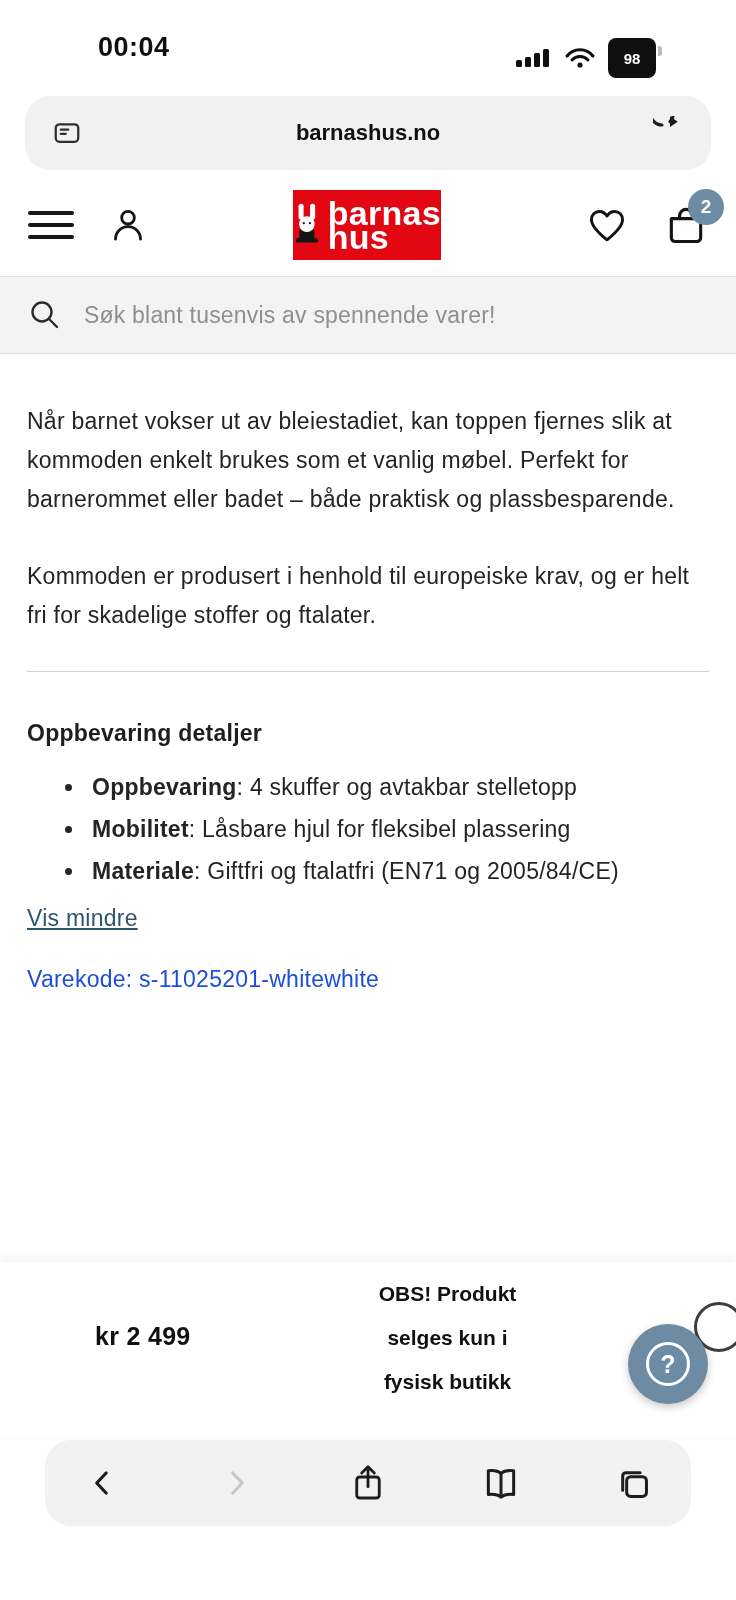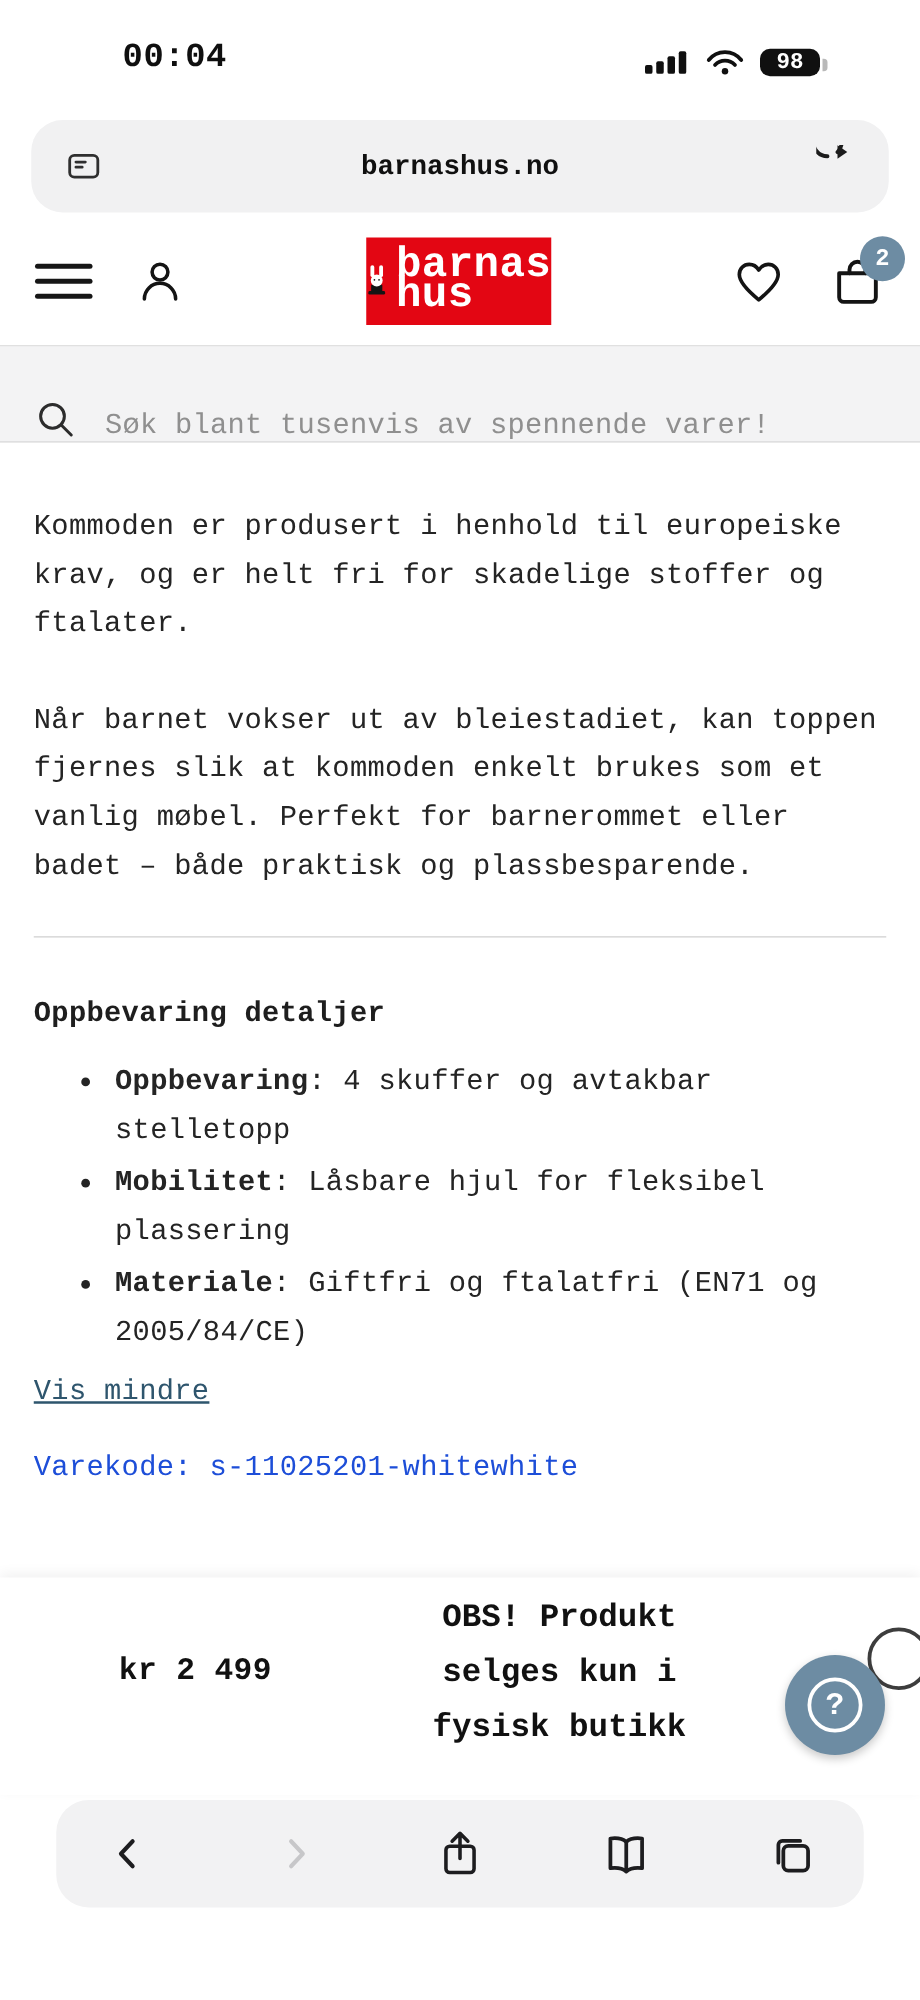--- a/index.html
+++ b/index.html
@@ -1,28 +1,28 @@
 <!DOCTYPE html>
 <html><head>
 <meta charset="utf-8">
 <style>
   * { margin:0; padding:0; box-sizing:border-box; }
   body { background:#fff; }
   .screen {
     position:relative; width:736px; height:1600px; margin:0 auto;
     background:#fff; overflow:hidden;
-    font-family:Liberation Mono, monospace; color:#222;
+    font-family:Liberation Sans, sans-serif; color:#222;
   }
 
   
   .status-bar { position:relative; height:90px; }
   .time { position:absolute; left:98px; top:32px; font-size:27px; font-weight:700; color:#0f0f0f; letter-spacing:.5px; }
   .status-icons { position:absolute; right:80px; top:38px; display:flex; align-items:center; gap:12px; }
-  .battery { position:relative; width:48px; height:22px; background:#101010; border-radius:8px;
-    color:#fff; font-size:18px; font-weight:700; display:flex; align-items:center; justify-content:center; }
+  .battery { position:relative; width:48px; height:40px; background:#101010; border-radius:8px;
+    color:#fff; font-size:15px; font-weight:700; display:flex; align-items:center; justify-content:center; }
   .battery::after { content:""; position:absolute; right:-6px; top:8px; width:4px; height:10px; background:#b9b9b9; border-radius:0 3px 3px 0; }
 
   
   .url-row { padding:6px 25px 14px; }
   .url-bar { position:relative; height:74px; background:#f1f1f2; border-radius:25px; display:flex; align-items:center; justify-content:center; }
   .url-left { position:absolute; left:26px; top:22px; }
   .url-text { font-size:22px; font-weight:600; color:#101010; }
   .url-reload { position:absolute; right:24px; top:20px; }
 
   
@@ -31,42 +31,42 @@
   .hamburger { width:46px; display:flex; flex-direction:column; gap:8px; cursor:pointer; }
   .hamburger span { display:block; height:4px; border-radius:2px; background:#161616; }
   .logo { width:148px; height:70px; background:#e30613; display:flex; align-items:center; justify-content:center; gap:7px; cursor:pointer; }
   .logo-text { color:#fff; font-weight:700; font-size:34px; line-height:24px; letter-spacing:.3px; }
   .cart { position:relative; cursor:pointer; }
   .badge { position:absolute; top:-14px; right:-16px; width:36px; height:36px; border-radius:50%;
     background:#6d8ca3; color:#fff; font-size:19px; font-weight:600; display:flex; align-items:center; justify-content:center; }
 
   
   .search-bar { height:78px; background:#f3f3f4; border-top:1px solid #e0e0e0; border-bottom:1px solid #d9d9d9;
-    display:flex; align-items:flex-end; gap:22px; padding:0 28px; cursor:text; }
+    display:flex; align-items:center; gap:22px; padding:0 28px; cursor:text; }
   .search-placeholder { font-size:23px; color:#8f8f8f; letter-spacing:.2px; }
 
   
   .content { padding:48px 27px 0; font-size:23px; line-height:39px; letter-spacing:.25px; color:#242424; }
   .content p + p { margin-top:38px; }
   .divider { border:none; border-top:1px solid #cfcfcf; margin:36px 0 0; }
   .details-heading { font-size:23px; font-weight:700; margin-top:46px; line-height:30px; color:#1e1e1e; }
   .details-list { list-style:none; margin-top:20px; }
   .details-list li { position:relative; padding-left:65px; }
   .details-list li + li { margin-top:3px; }
   .details-list li::before { content:""; position:absolute; left:38px; top:16px; width:7px; height:7px; border-radius:50%; background:#242424; }
   .details-list b { font-weight:700; }
   .show-less { display:inline-block; margin-top:8px; color:#2e556d; text-decoration:underline; cursor:pointer; }
   .sku { margin-top:22px; color:#1d4ed8; }
 
   
   .product-bar { position:absolute; left:0; right:0; top:1262px; height:174px; background:#fff;
     box-shadow:0 -3px 10px rgba(0,0,0,.06); }
   .price { position:absolute; left:95px; top:60px; font-size:25px; font-weight:700; color:#111; letter-spacing:.3px; }
   .notice { position:absolute; left:340px; width:215px; top:10px; text-align:center;
-    font-size:26px; font-weight:700; line-height:44px; color:#111; white-space:pre-line; }
+    font-size:21px; font-weight:700; line-height:44px; color:#111; white-space:pre-line; }
   .partial-circle { position:absolute; left:694px; top:40px; width:50px; height:50px;
     border:3px solid #3d3d3d; border-radius:50%; background:#fff; cursor:pointer; }
   .chat-btn { position:absolute; left:628px; top:62px; width:80px; height:80px; border-radius:50%;
     background:#6d8ca3; display:flex; align-items:center; justify-content:center;
     box-shadow:0 3px 8px rgba(0,0,0,.22); cursor:pointer; }
   .chat-ring { width:44px; height:44px; border:3px solid #fff; border-radius:50%;
     display:flex; align-items:center; justify-content:center; color:#fff; font-size:25px; font-weight:700; }
 
   
   .toolbar { position:absolute; left:45px; top:1440px; width:646px; height:86px; background:#f2f2f3;
@@ -167,22 +167,22 @@
 
   <div class="search-bar">
     <svg width="34" height="34" viewBox="0 0 34 34">
       <circle cx="14" cy="14" r="9.5" stroke="#2c2c2c" stroke-width="2.4" fill="none"></circle>
       <line x1="21" y1="21" x2="29" y2="29" stroke="#2c2c2c" stroke-width="2.4" stroke-linecap="round"></line>
     </svg>
     <span class="search-placeholder">Søk blant tusenvis av spennende varer!</span>
   </div>
 
   <div class="content">
+    <p>Når barnet vokser ut av bleiestadiet, kan toppen fjernes slik at kommoden enkelt brukes som et vanlig møbel. Perfekt for barnerommet eller badet – både praktisk og plassbesparende.</p>
     <p>Kommoden er produsert i henhold til europeiske krav, og er helt fri for skadelige stoffer og ftalater.</p>
-    <p>Når barnet vokser ut av bleiestadiet, kan toppen fjernes slik at kommoden enkelt brukes som et vanlig møbel. Perfekt for barnerommet eller badet – både praktisk og plassbesparende.</p>
 
     <hr class="divider">
 
     <div class="details-heading">Oppbevaring detaljer</div>
 
     <ul class="details-list">
       <li><b>Oppbevaring</b><span>: 4 skuffer og avtakbar stelletopp</span></li>
       <li><b>Mobilitet</b><span>: Låsbare hjul for fleksibel plassering</span></li>
       <li><b>Materiale</b><span>: Giftfri og ftalatfri (EN71 og 2005/84/CE)</span></li>
     </ul>

